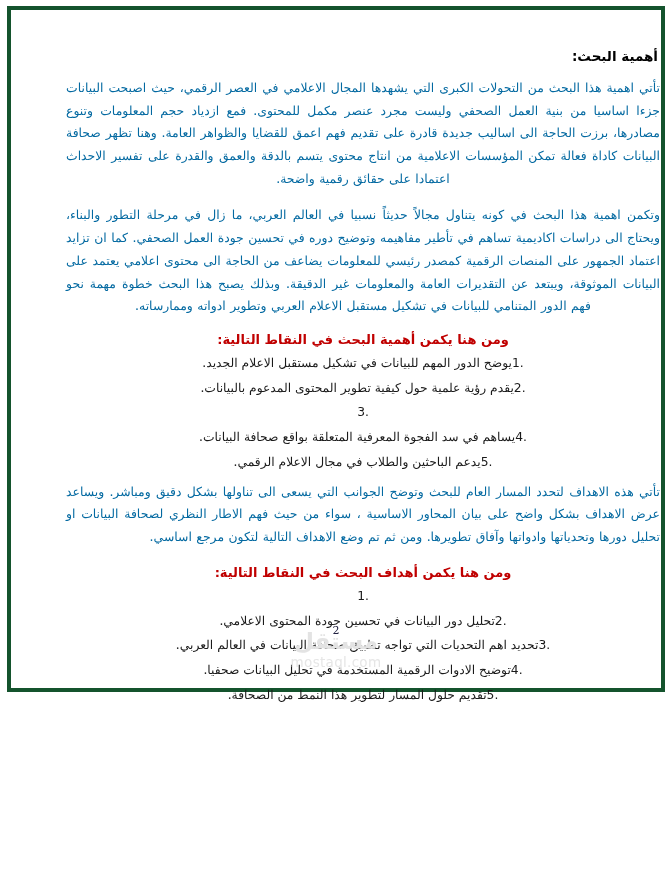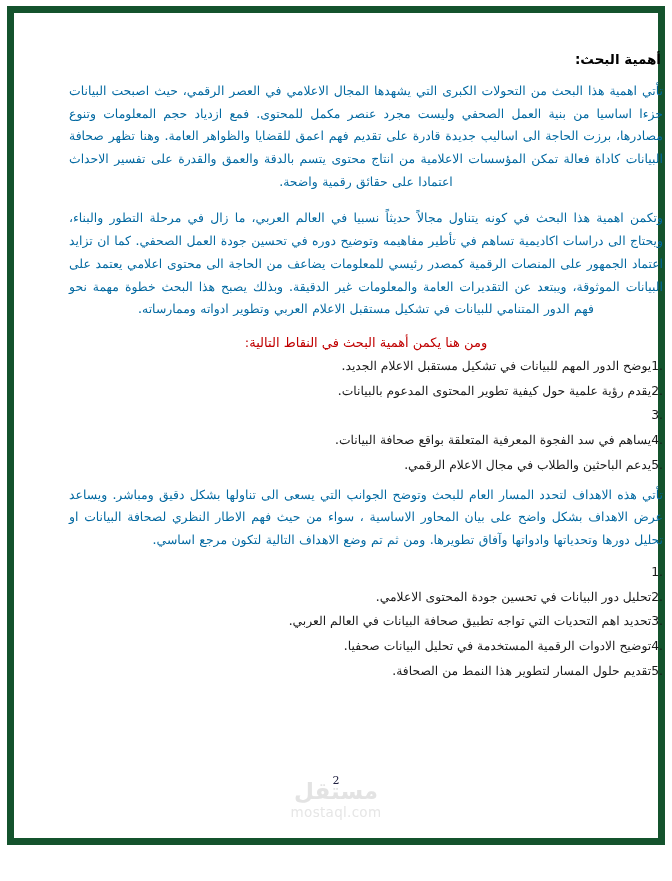--- a/index.html
+++ b/index.html
@@ -14,23 +14,23 @@
     overflow: hidden;
     font-family: "DejaVu Sans", "Liberation Sans", sans-serif;
   }
 
   
   .page {
     position: absolute;
     left: 7px;
     top: 6px;
     width: 658px;
-    height: 839px;
+    height: 686px;
     box-sizing: border-box;
-    border: 7px solid #14532d;
+    border: 4px solid #14532d;
     background: #ffffff;
   }
 
   .content {
     position: absolute;
     left: 55px;
     top: 38px;
     width: 594px;      
     direction: rtl;
     text-align: justify;
@@ -42,21 +42,21 @@
     font-weight: bold;
     font-size: 13.5px;
     color: #000000;
     text-align: right;
     line-height: 1.25;
     margin: 0 0 12px 0;
     padding-right: 2px;
   }
   .heading-red {
     font-family: "DejaVu Sans", "Liberation Sans", sans-serif;
-    font-weight: normal;
+    font-weight: bold;
     font-size: 13px;
     color: #C00000;
     text-align: center;
     line-height: 1.3;
     margin: 0 0 8px 0;
   }
 
   
   .para {
     font-family: "DejaVu Serif", "Liberation Serif", serif;
@@ -76,21 +76,21 @@
     margin: 0 0 12px 0;
     padding: 0;
     counter-reset: pt;
   }
   ol.points > li {
     counter-increment: pt;
     font-family: "DejaVu Serif", "Liberation Serif", serif;
     font-size: 12.3px;
     color: #1a1a1a;
     line-height: 1.0;
-    text-align: right;
+    text-align: center;
     margin: 0 0 12.5px 0;
     white-space: nowrap;
   }
   ol.points > li .num::after {
     content: counter(pt) ".";
   }
   ol.points > li .num {
     font-family: "DejaVu Sans", "Liberation Sans", sans-serif;
     font-size: 12.3px;
     direction: ltr;
@@ -162,20 +162,21 @@
       <li><span class="num"></span><span>يوضح الدور المهم للبيانات في تشكيل مستقبل الاعلام الجديد.</span></li>
       <li><span class="num"></span><span>يقدم رؤية علمية حول كيفية تطوير  المحتوى المدعوم بالبيانات.</span></li>
       <li><span class="num"></span></li>
       <li><span class="num"></span><span>يساهم في سد الفجوة المعرفية المتعلقة بواقع صحافة البيانات.</span></li>
       <li><span class="num"></span><span>يدعم الباحثين والطلاب في مجال الاعلام الرقمي.</span></li>
     </ol>
 
 
     <p class="para last-right">تأتي هذه الاهداف لتحدد المسار العام للبحث وتوضح الجوانب التي يسعى الى تناولها بشكل دقيق ومباشر. ويساعد عرض الاهداف بشكل واضح على بيان المحاور الاساسية ، سواء من حيث فهم الاطار النظري لصحافة البيانات او تحليل دورها وتحدياتها وادواتها وآفاق تطويرها. ومن ثم تم وضع الاهداف التالية لتكون مرجع اساسي.</p>
 
+    <h3 class="heading-red" style="margin-top:16px;">ومن هنا يكمن أهداف البحث في النقاط التالية:</h3>
 
     <ol class="points">
       <li><span class="num"></span></li>
       <li><span class="num"></span><span>تحليل دور البيانات في تحسين جودة المحتوى الاعلامي.</span></li>
       <li><span class="num"></span><span>تحديد اهم التحديات التي تواجه تطبيق صحافة البيانات في العالم العربي.</span></li>
       <li><span class="num"></span><span>توضيح الادوات الرقمية المستخدمة في تحليل البيانات صحفيا.</span></li>
       <li><span class="num"></span><span>تقديم حلول المسار لتطوير  هذا النمط من الصحافة.</span></li>
     </ol>
 
   </div>

